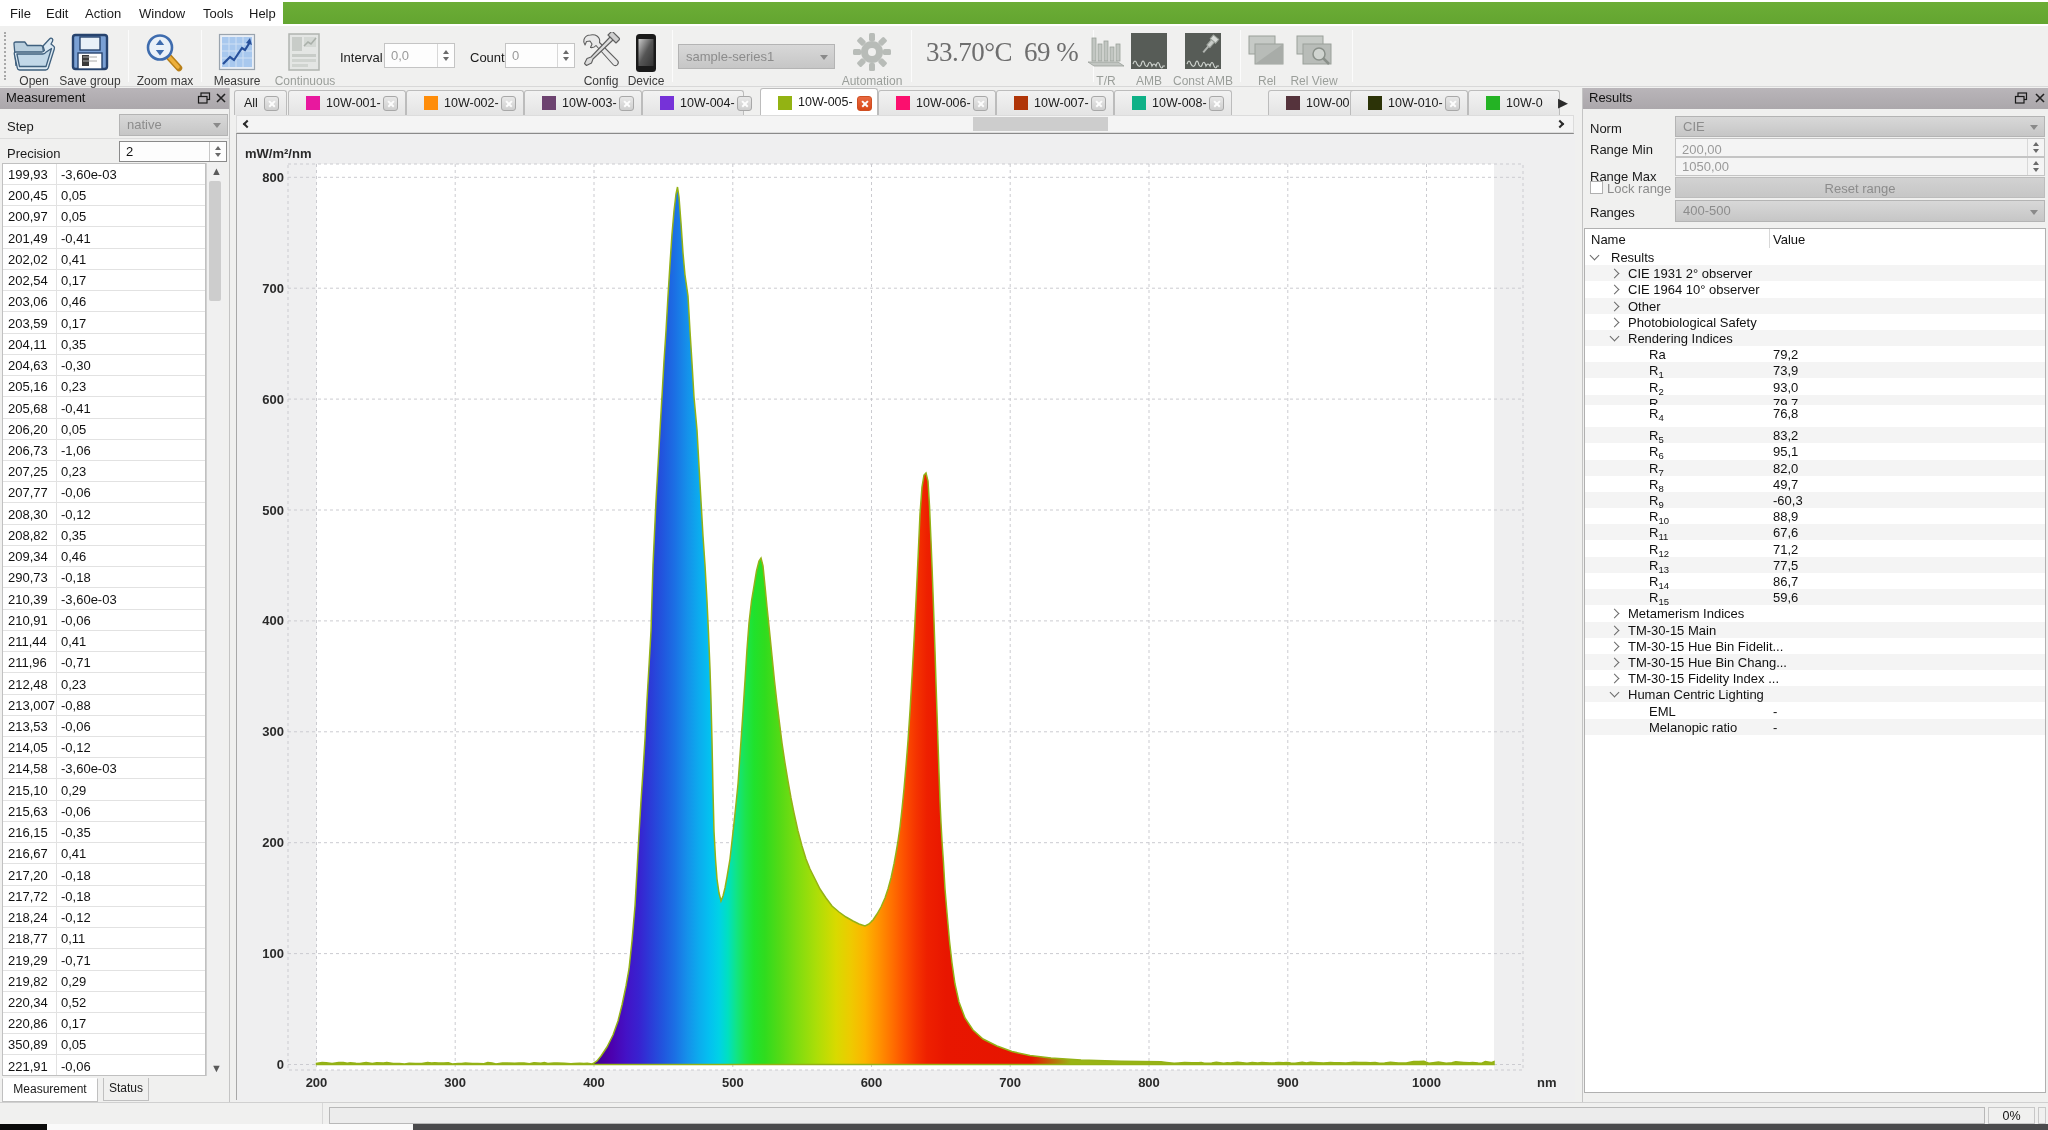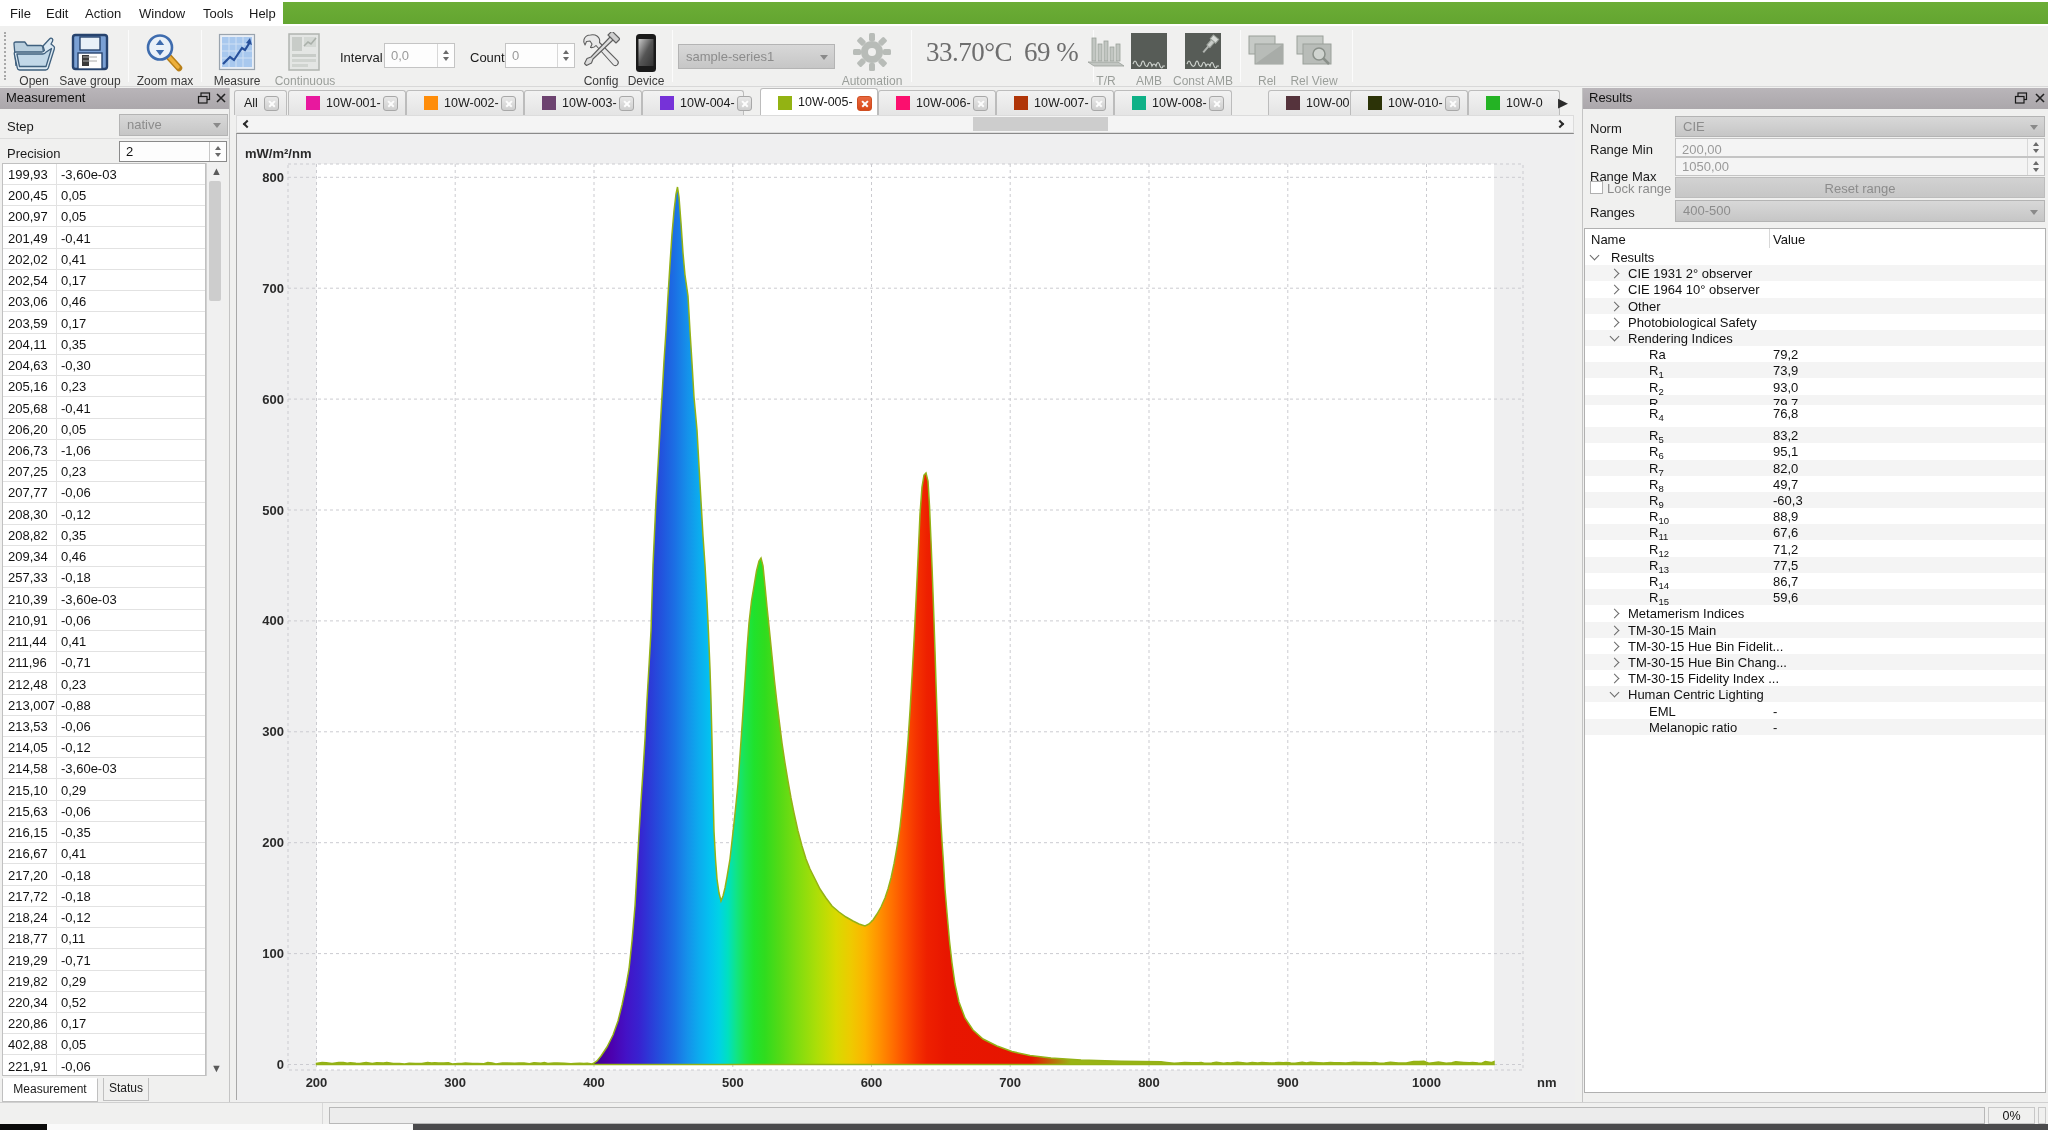--- a/index.html
+++ b/index.html
@@ -342,21 +342,21 @@
       </div>
       <div class="mrow" style="top:361px">
         <span class="mc1">208,82</span>
         <span class="mc2">0,35</span>
       </div>
       <div class="mrow" style="top:382px">
         <span class="mc1">209,34</span>
         <span class="mc2">0,46</span>
       </div>
       <div class="mrow" style="top:403px">
-        <span class="mc1">257,33</span>
+        <span class="mc1">290,73</span>
         <span class="mc2">-0,18</span>
       </div>
       <div class="mrow" style="top:425px">
         <span class="mc1">210,39</span>
         <span class="mc2">-3,60e-03</span>
       </div>
       <div class="mrow" style="top:446px">
         <span class="mc1">210,91</span>
         <span class="mc2">-0,06</span>
       </div>
@@ -430,21 +430,21 @@
       </div>
       <div class="mrow" style="top:828px">
         <span class="mc1">220,34</span>
         <span class="mc2">0,52</span>
       </div>
       <div class="mrow" style="top:849px">
         <span class="mc1">220,86</span>
         <span class="mc2">0,17</span>
       </div>
       <div class="mrow" style="top:870px">
-        <span class="mc1">402,88</span>
+        <span class="mc1">350,89</span>
         <span class="mc2">0,05</span>
       </div>
       <div class="mrow" style="top:892px">
         <span class="mc1">221,91</span>
         <span class="mc2">-0,06</span>
       </div>
       <div class="colsep"></div>
     </div>
  <div class="vscroll" style="left:206px;top:75px;width:17px;height:913px">
    <div class="sarr" style="top:2px">▲</div>

